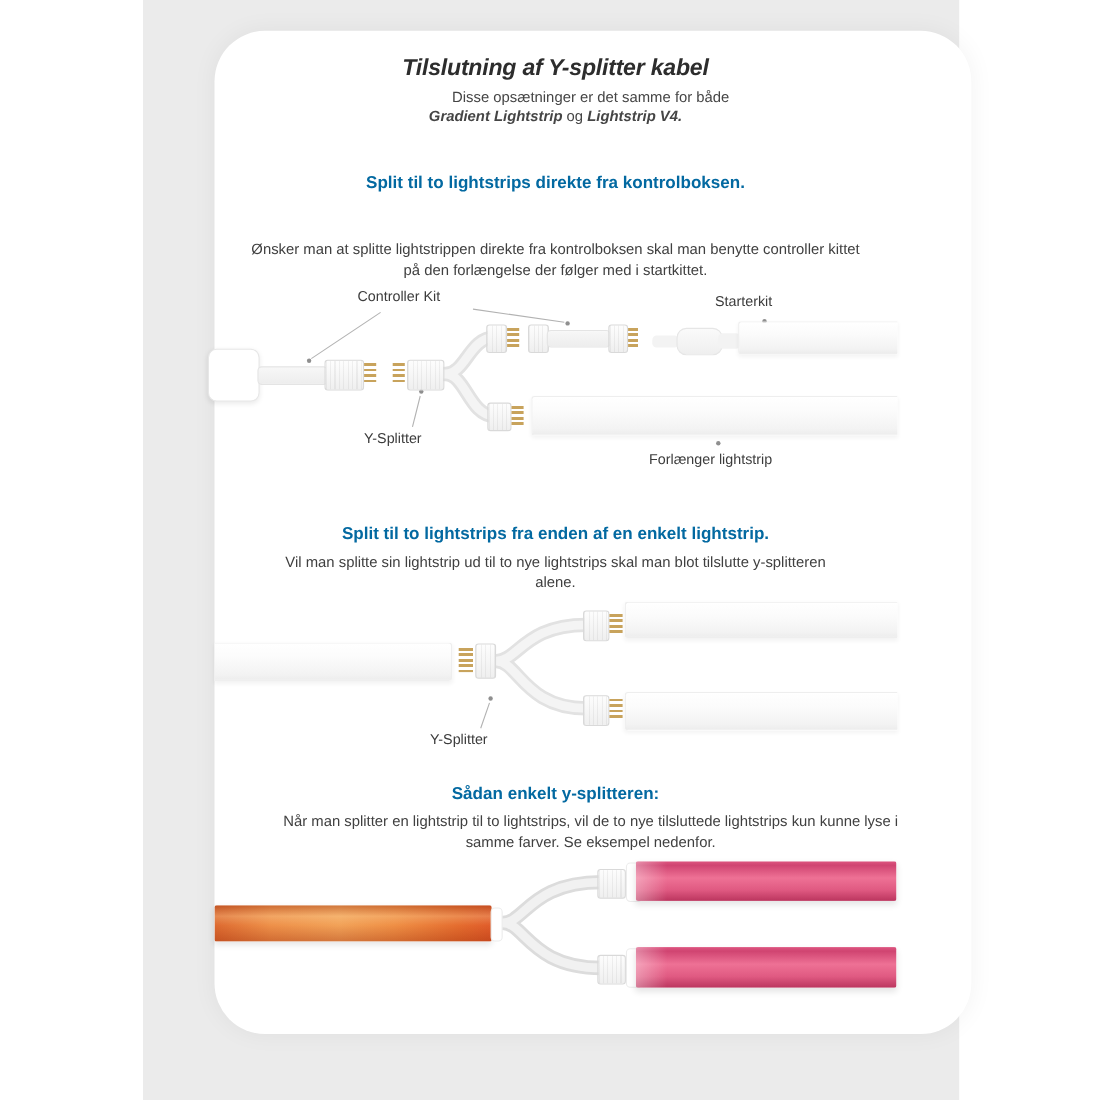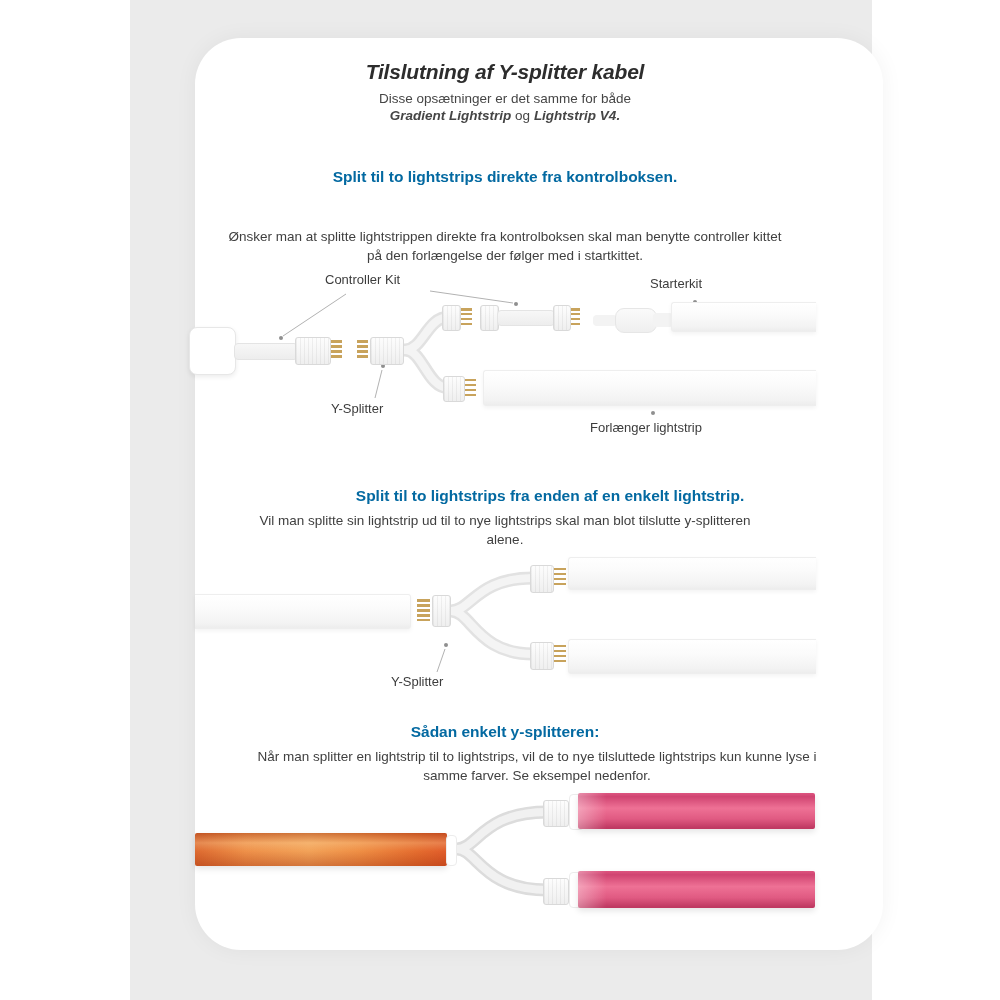--- a/index.html
+++ b/index.html
@@ -1,19 +1,19 @@
 <!DOCTYPE html>
 <html><head>
 <meta charset="utf-8">
 <style>
   html,body{margin:0;padding:0;background:#ffffff;}
   .page{position:relative;width:1000px;height:1000px;background:#ffffff;overflow:hidden;
         font-family:"Liberation Sans","DejaVu Sans",sans-serif;color:#3a3a3a;}
   .gray-band{position:absolute;left:130px;top:0;width:742px;height:1000px;background:#ebebeb;}
-  .card{position:absolute;left:195px;top:38px;width:688px;height:912px;background:#ffffff;
+  .card{position:absolute;left:195px;top:28px;width:688px;height:912px;background:#ffffff;
         border-radius:46px;box-shadow:0 0 22px rgba(0,0,0,0.05);}
   .abs{position:absolute;}
   .ctr{text-align:center;}
   .title{top:22px;left:0;width:620px;font-size:21px;font-weight:bold;font-style:italic;color:#2d2d2d;letter-spacing:-0.2px;}
   .sub{left:0;width:620px;font-size:13.5px;color:#454545;}
   .sub b{font-style:italic;}
   .sec-h{left:0;width:620px;font-size:15.5px;font-weight:bold;color:#0369a1;}
   .sec-b{font-size:13.5px;line-height:1.38;color:#404040;}
   .diagram{left:0;width:620px;}
   .dlabel{position:absolute;font-size:13px;color:#3c3c3c;}
@@ -46,21 +46,21 @@
 </style>
 </head>
 <body>
 
 <div class="page">
   <div class="gray-band"></div>
 
   <div class="card">
 
     <div class="abs ctr title">Tilslutning af Y-splitter kabel</div>
-    <div class="abs ctr sub" style="top:53px;">Disse opsætninger er det samme for både</div>
+    <div class="abs ctr sub" style="top:53px;margin-left:32px;">Disse opsætninger er det samme for både</div>
     <div class="abs ctr sub" style="top:70px;"><b>Gradient Lightstrip</b><span> og </span><b>Lightstrip V4.</b></div>
 
     <div class="abs ctr sec-h" style="top:130px;">Split til to lightstrips direkte fra kontrolboksen.</div>
     <div class="abs ctr sec-b" style="top:158px;left:25px;width:570px;margin-top:32px;">Ønsker man at splitte lightstrippen direkte fra kontrolboksen skal man benytte controller kittet på den forlængelse der følger med i startkittet.</div>
 
     <div class="abs diagram" style="top:222px;height:195px;">
       <svg class="layer" width="620" height="195" viewBox="0 0 620 195">
         <path class="cable-outer" d="M200 90 H214 M210 90 C228 90 232 57 254 57 M210 90 C228 90 232 128 254 128"></path>
         <path class="cable-inner" d="M202 90 H214 M210 90 C228 90 232 57 254 57 M210 90 C228 90 232 128 254 128"></path>
         <path class="ptr" d="M151 34 L88 76"></path>
@@ -94,21 +94,21 @@
       <div class="skneck" style="left:398px;top:55px;width:24px;height:11px;"></div>
       <div class="skbody" style="left:420px;top:48px;width:40px;height:23px;"></div>
       <div class="skneck" style="left:458px;top:53px;width:20px;height:14px;"></div>
       <div class="strip" style="left:476px;top:42px;width:144px;height:28px;"></div>
 
       <div class="connector" style="left:248px;top:116px;width:20px;height:24px;"></div>
       <div class="pins" style="left:270px;top:119px;width:11px;height:18px;"></div>
       <div class="strip" style="left:288px;top:110px;width:332px;height:34px;"></div>
     </div>
 
-    <div class="abs ctr sec-h" style="top:449px;padding-left:45px;">Split til to lightstrips fra enden af en enkelt lightstrip.</div>
+    <div class="abs ctr sec-h" style="top:449px;">Split til to lightstrips fra enden af en enkelt lightstrip.</div>
     <div class="abs ctr sec-b" style="top:474px;left:60px;width:500px;">Vil man splitte sin lightstrip ud til to nye lightstrips skal man blot tilslutte y-splitteren alene.</div>
 
     <div class="abs diagram" style="top:512px;height:150px;">
       <svg class="layer" width="620" height="150" viewBox="0 0 620 150">
         <path class="cable-outer" d="M250 61 H258 M256 61 C276 61 282 28 338 28 M256 61 C276 61 282 104 338 104"></path>
         <path class="cable-inner" d="M252 61 H258 M256 61 C276 61 282 28 338 28 M256 61 C276 61 282 104 338 104"></path>
         <circle class="dot" cx="251" cy="95" r="2"></circle>
           <path class="ptr" d="M250 99 L242 122"></path>
       </svg>
 

